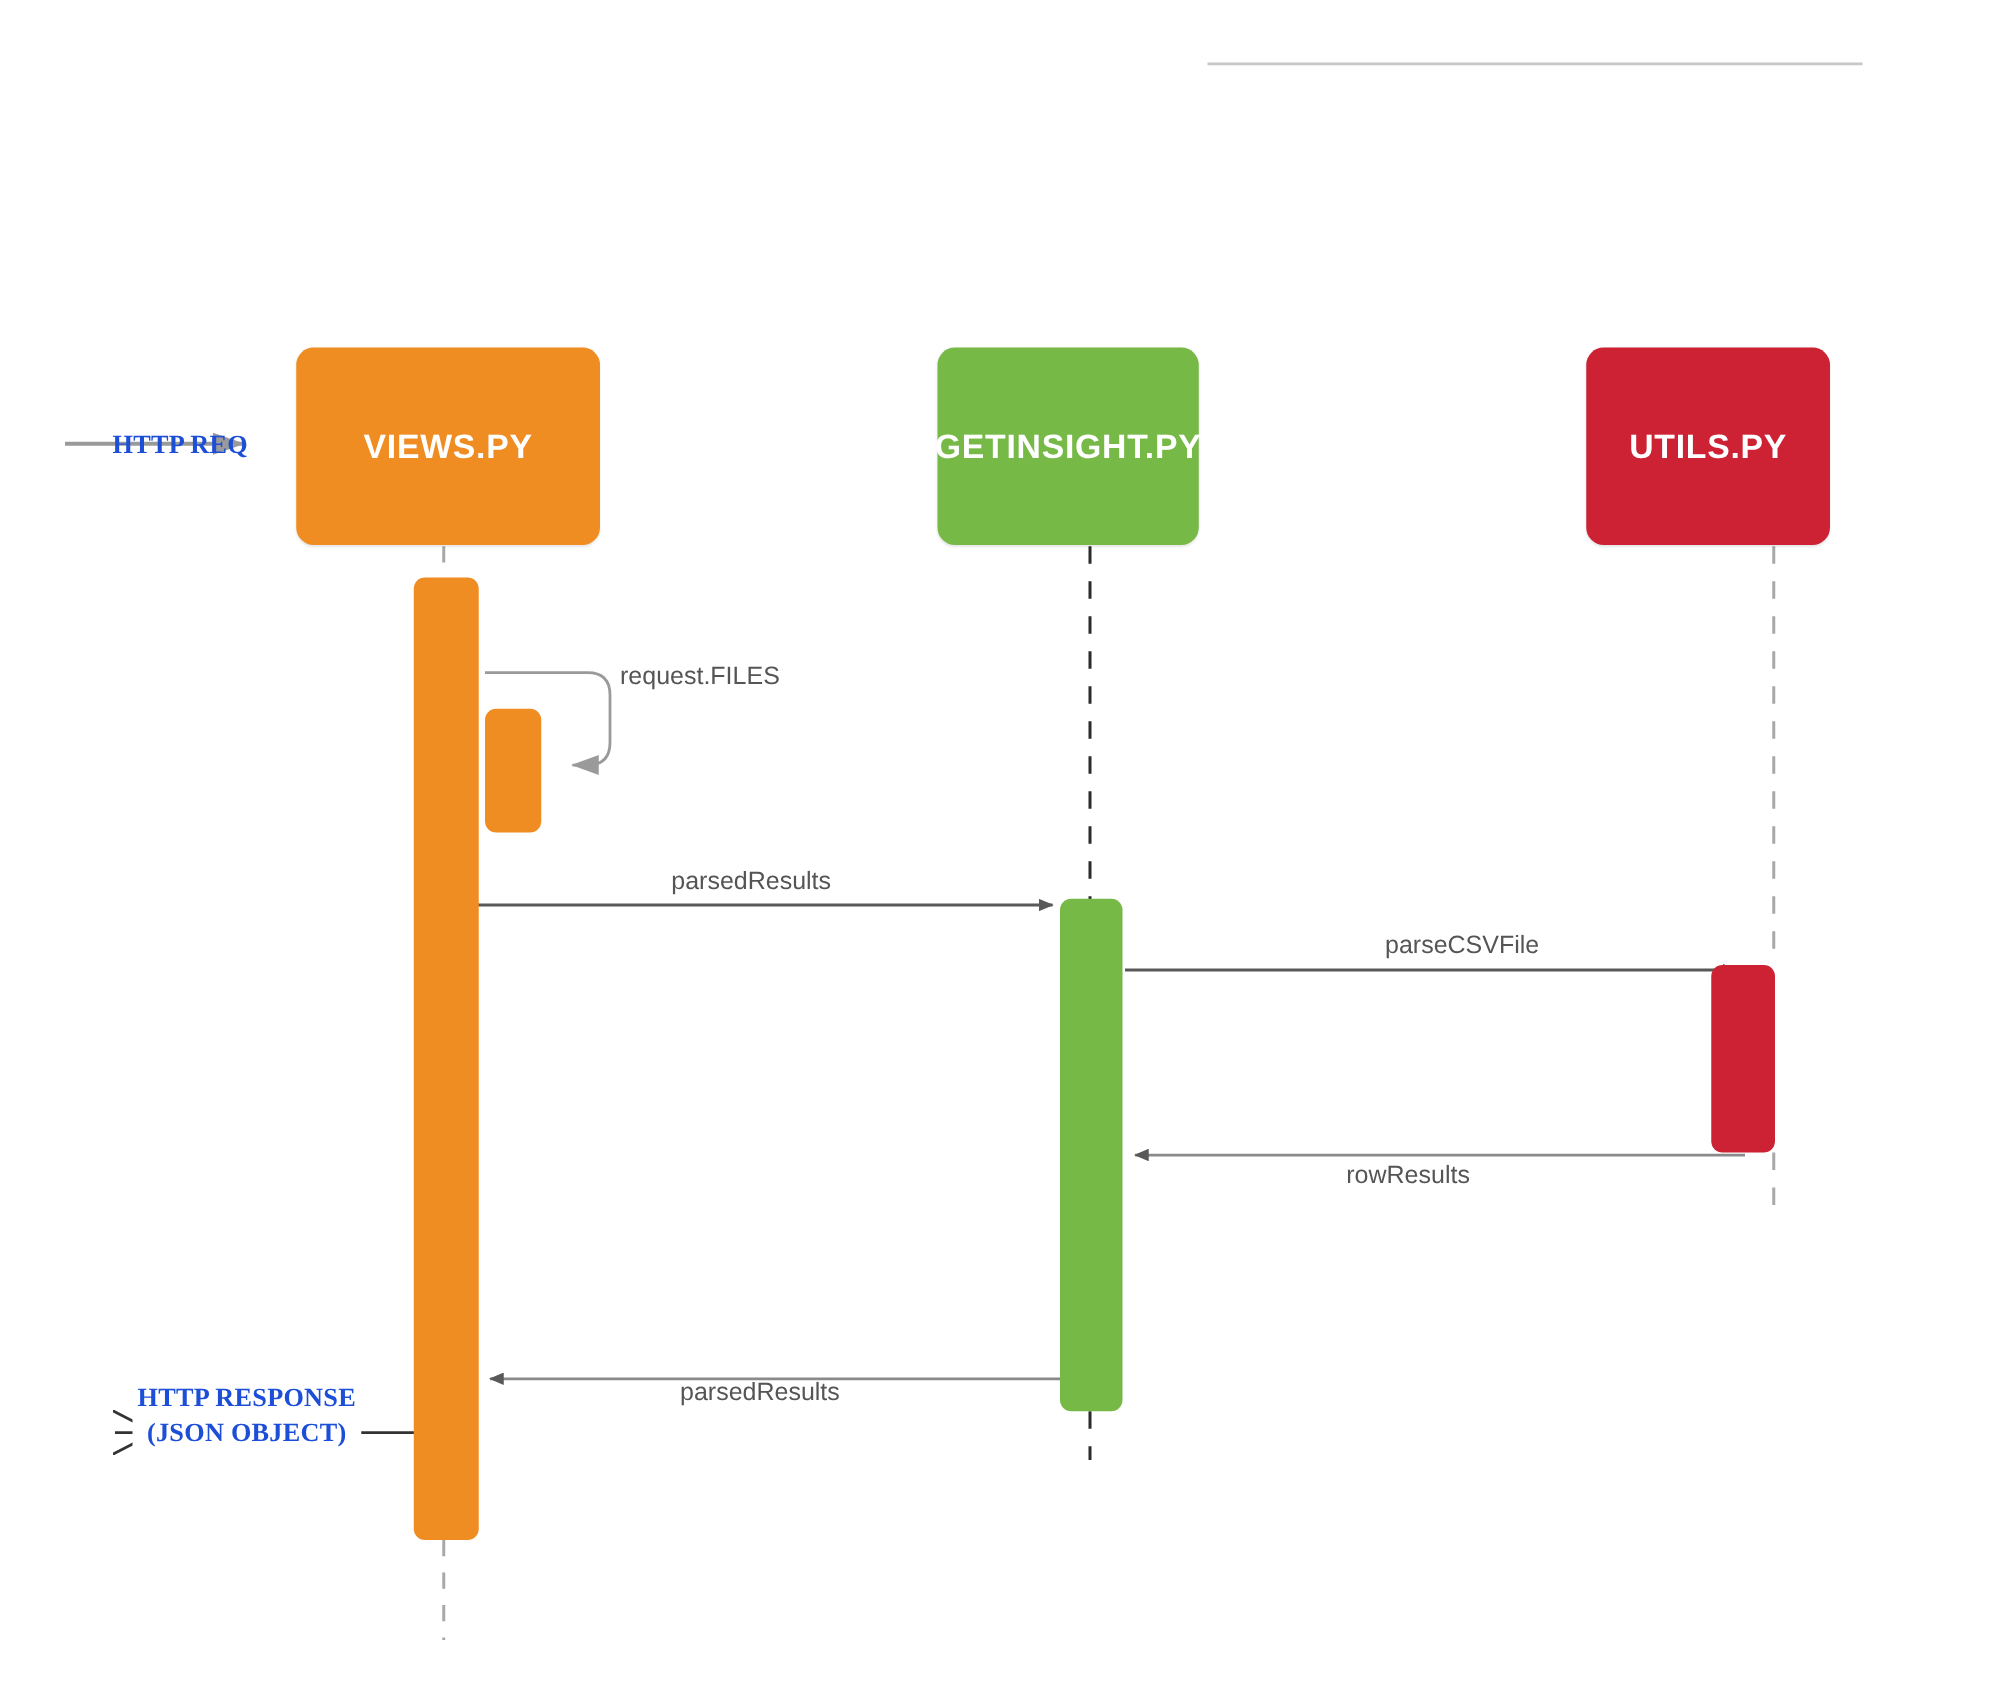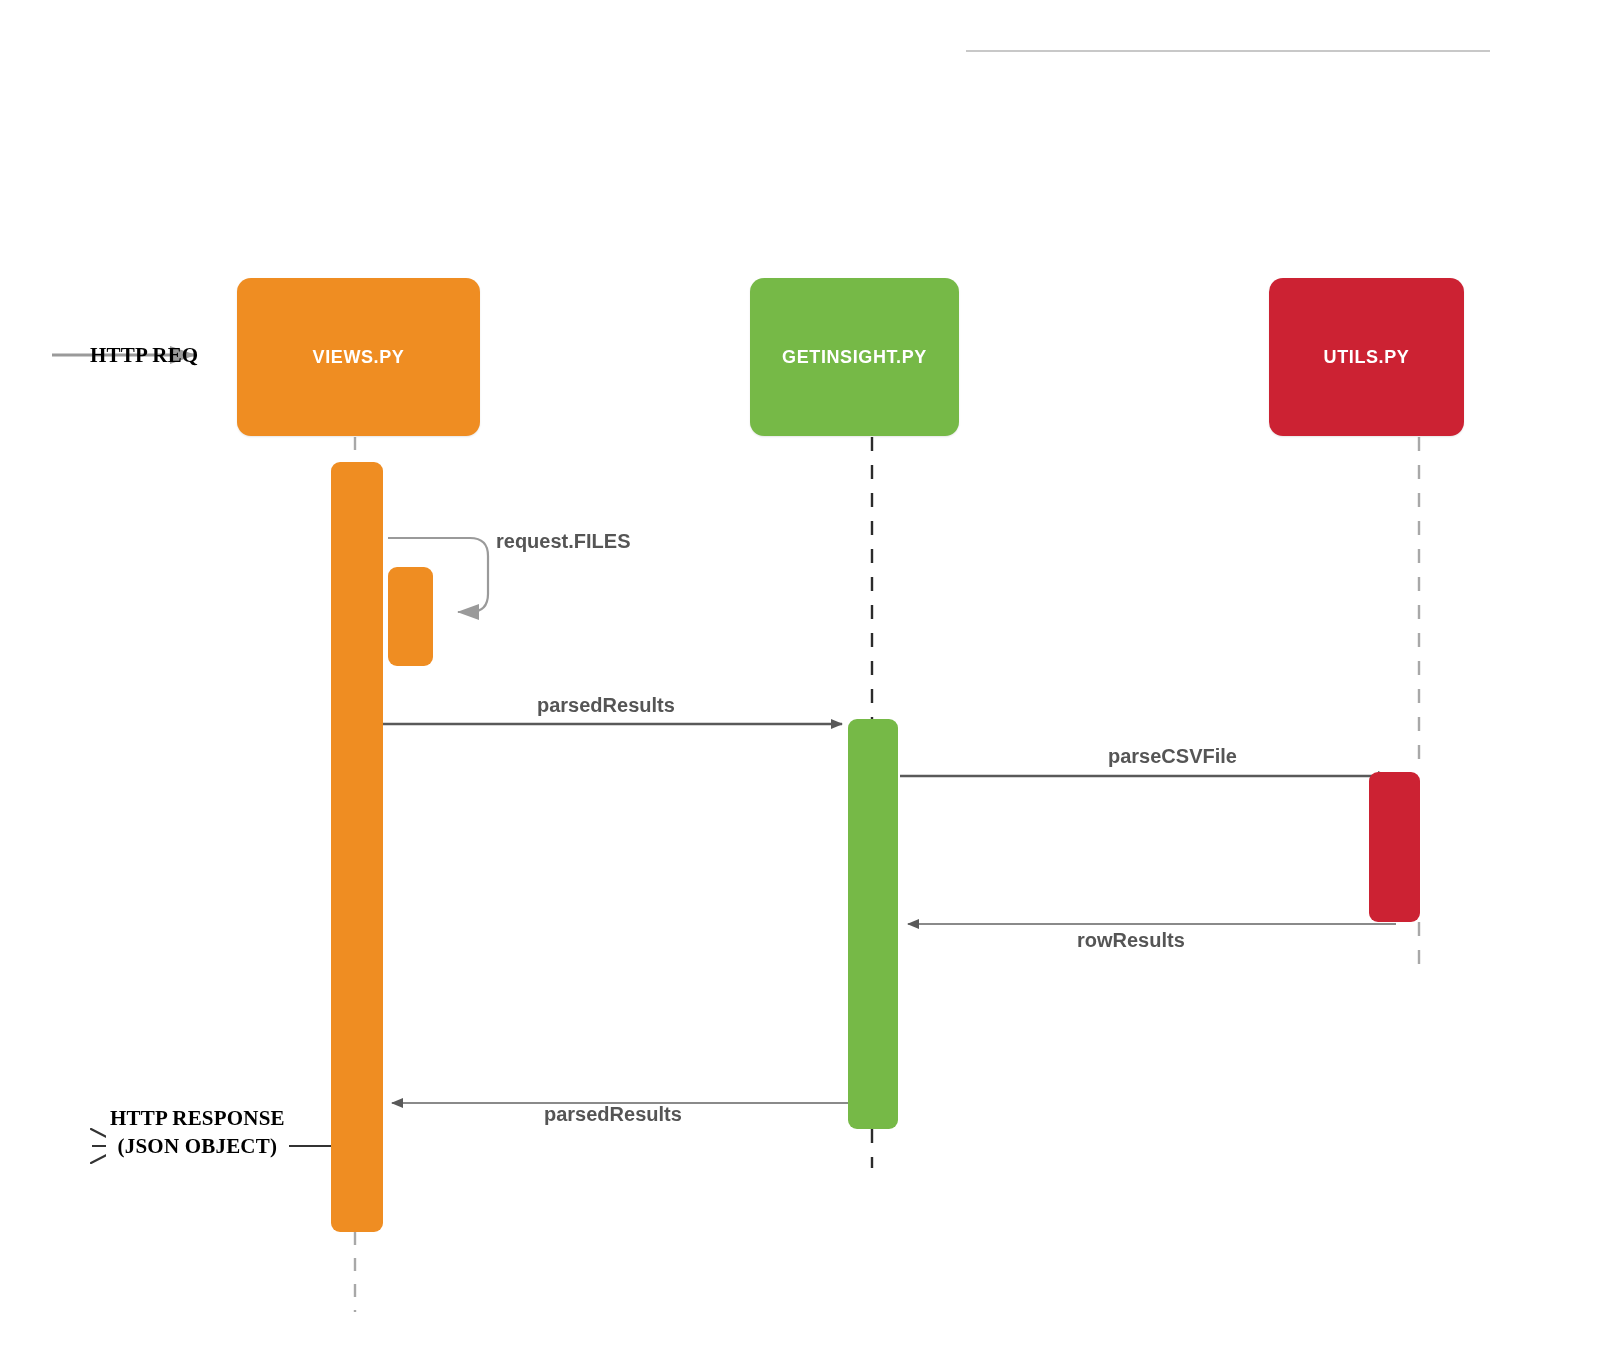--- a/index.html
+++ b/index.html
@@ -26,42 +26,42 @@
   }
   .participant-box {
     position: absolute;
     border-radius: 14px;
     display: flex;
     align-items: center;
     justify-content: center;
     color: #ffffff;
     font-family: "Liberation Sans", sans-serif;
     font-weight: bold;
-    font-size: 18px;
+    font-size: 27px;
     letter-spacing: 0.6px;
     box-shadow: 0 1px 2px rgba(0,0,0,0.10);
   }
   .activation {
     position: absolute;
     border-radius: 9px;
   }
   .msg-label {
     position: absolute;
     font-family: "Liberation Sans", sans-serif;
-    font-weight: bold;
+    font-weight: normal;
     font-size: 20px;
     color: #555555;
     white-space: nowrap;
   }
   .ext-label {
     position: absolute;
     font-family: "Liberation Serif", serif;
     font-weight: bold;
     font-size: 21px;
-    color: #000000;
+    color: #1d4ed8;
     white-space: nowrap;
     letter-spacing: 0.2px;
     line-height: 1.35;
     text-align: center;
   }
 </style>
 </head>
 <body>
 
 <div id="canvas">

